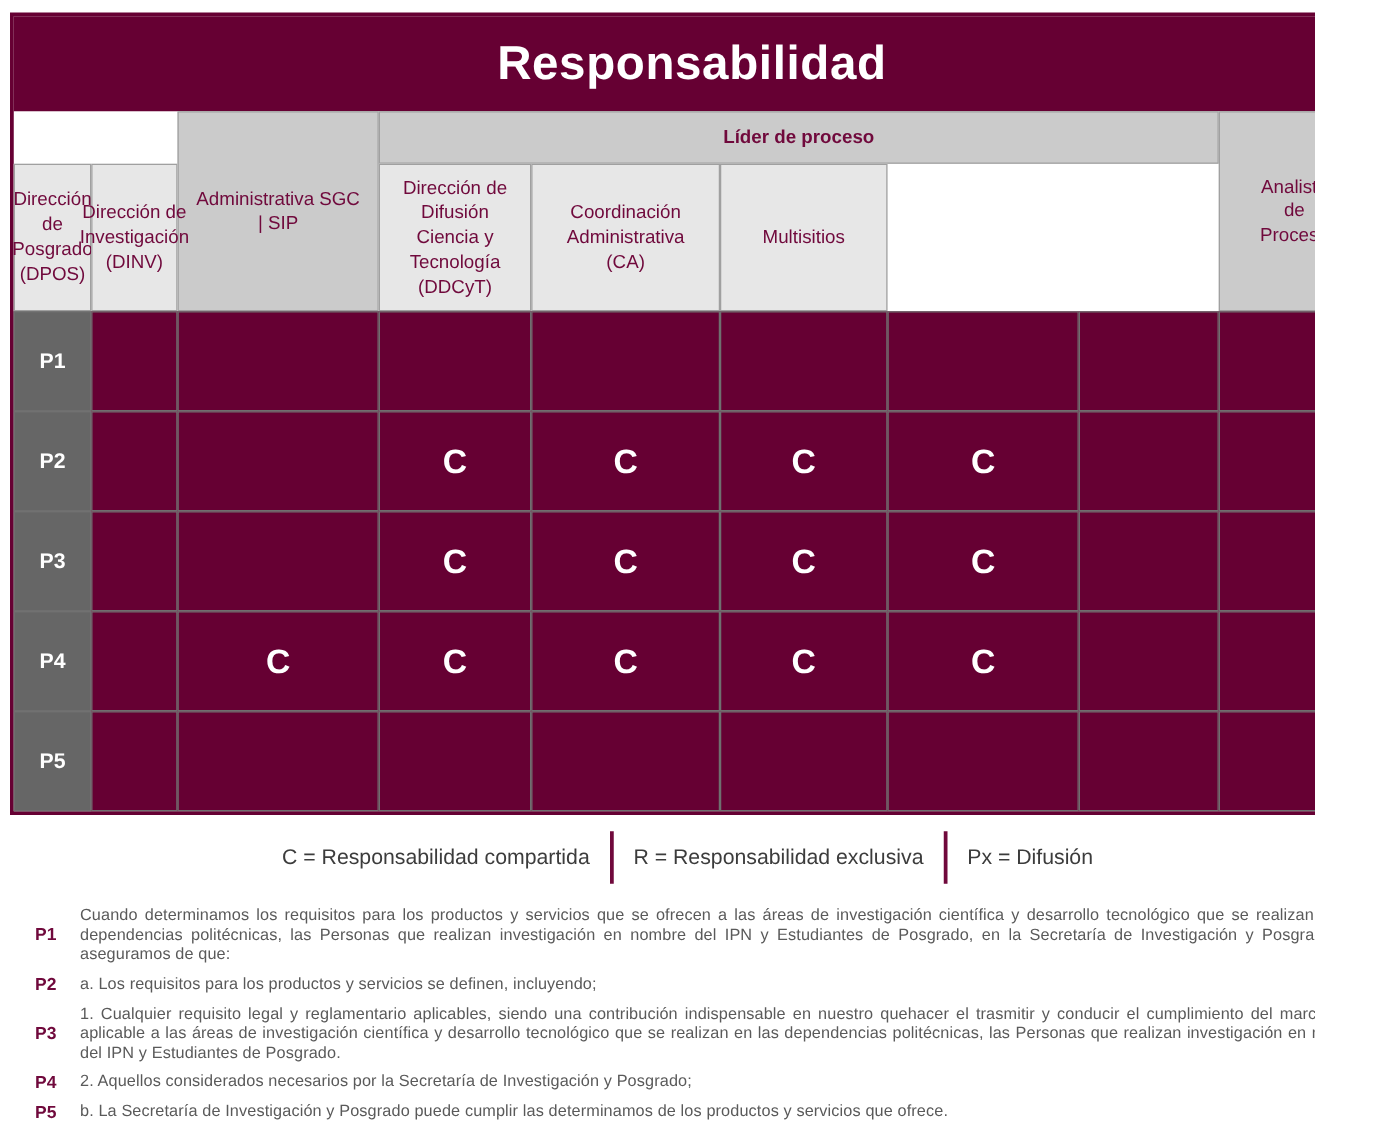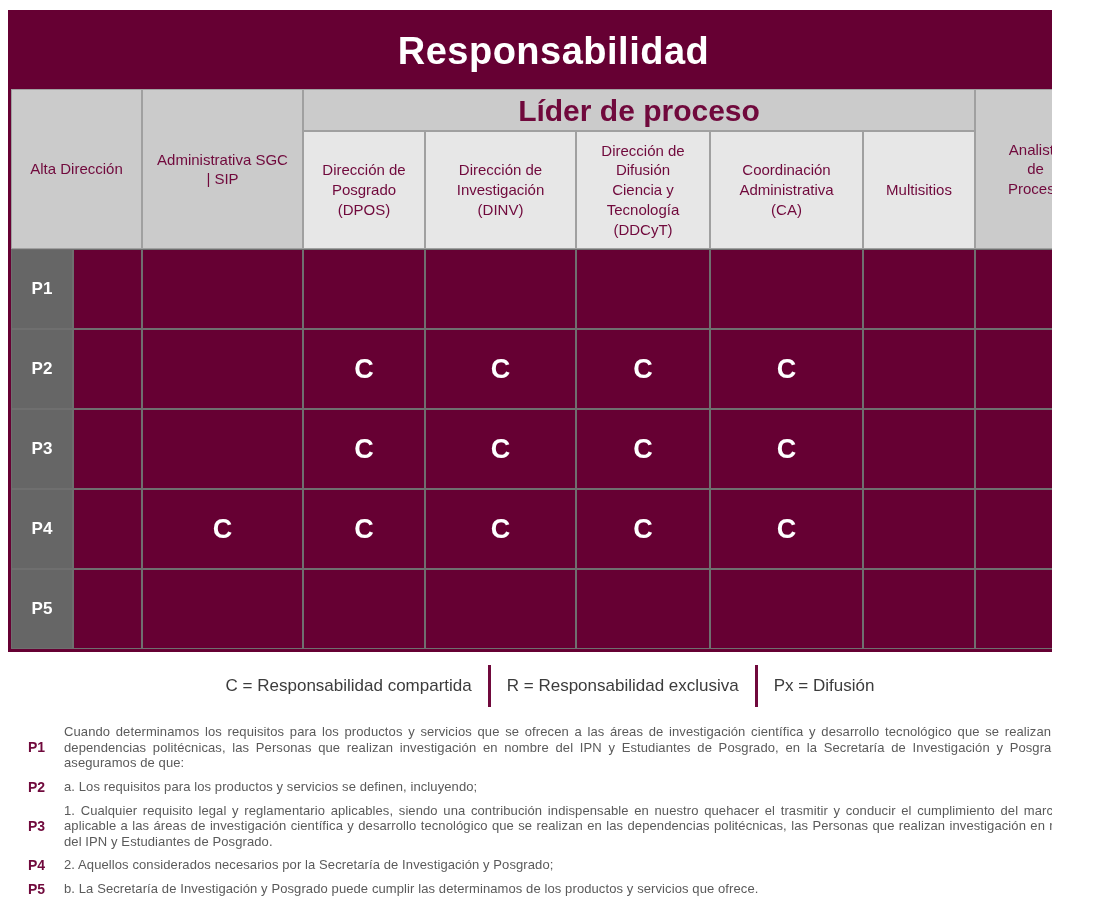--- a/index.html
+++ b/index.html
@@ -49,21 +49,21 @@
   }
   .hcell {
     background: var(--header-bg);
     border: 1px solid var(--header-line);
     color: var(--maroon-text);
     font-size: 15px;
     line-height: 1.3;
   }
   .alta        { grid-column: 1 / 3; grid-row: 2 / 4; }
   .admin       { grid-column: 3;     grid-row: 2 / 4; padding: 0 14px; }
-  .lider       { grid-column: 4 / 9; grid-row: 2; font-size: 30px; font-weight: bold; }
+  .lider       { grid-column: 4 / 9; grid-row: 2; font-size: 15px; font-weight: bold; }
   .analista    { grid-column: 9;     grid-row: 2 / 4; padding: 0 28px; }
   .sub {
     grid-row: 3;
     background: var(--subheader-bg);
     border: 1px solid var(--header-line);
     color: var(--maroon-text);
     font-size: 15px;
     line-height: 1.32;
   }
   .sub-dpos  { padding: 0 12px; }
@@ -132,21 +132,20 @@
   }
 </style>
 </head>
 <body>
 
 <div class="page">
 
   <div class="matrix-table">
     <div class="cell title-bar">Responsabilidad</div>
 
-    <div class="cell hcell alta">Alta Dirección</div>
     <div class="cell hcell admin">Administrativa SGC | SIP</div>
     <div class="cell hcell lider">Líder de proceso</div>
     <div class="cell hcell analista">Analista de Proceso</div>
 
     <div class="cell sub sub-dpos">Dirección de Posgrado (DPOS)</div>
     <div class="cell sub sub-dinv">Dirección de Investigación (DINV)</div>
     <div class="cell sub sub-ddcyt">Dirección de Difusión Ciencia y Tecnología (DDCyT)</div>
     <div class="cell sub sub-ca">Coordinación Administrativa (CA)</div>
     <div class="cell sub sub-multi">Multisitios</div>
 

